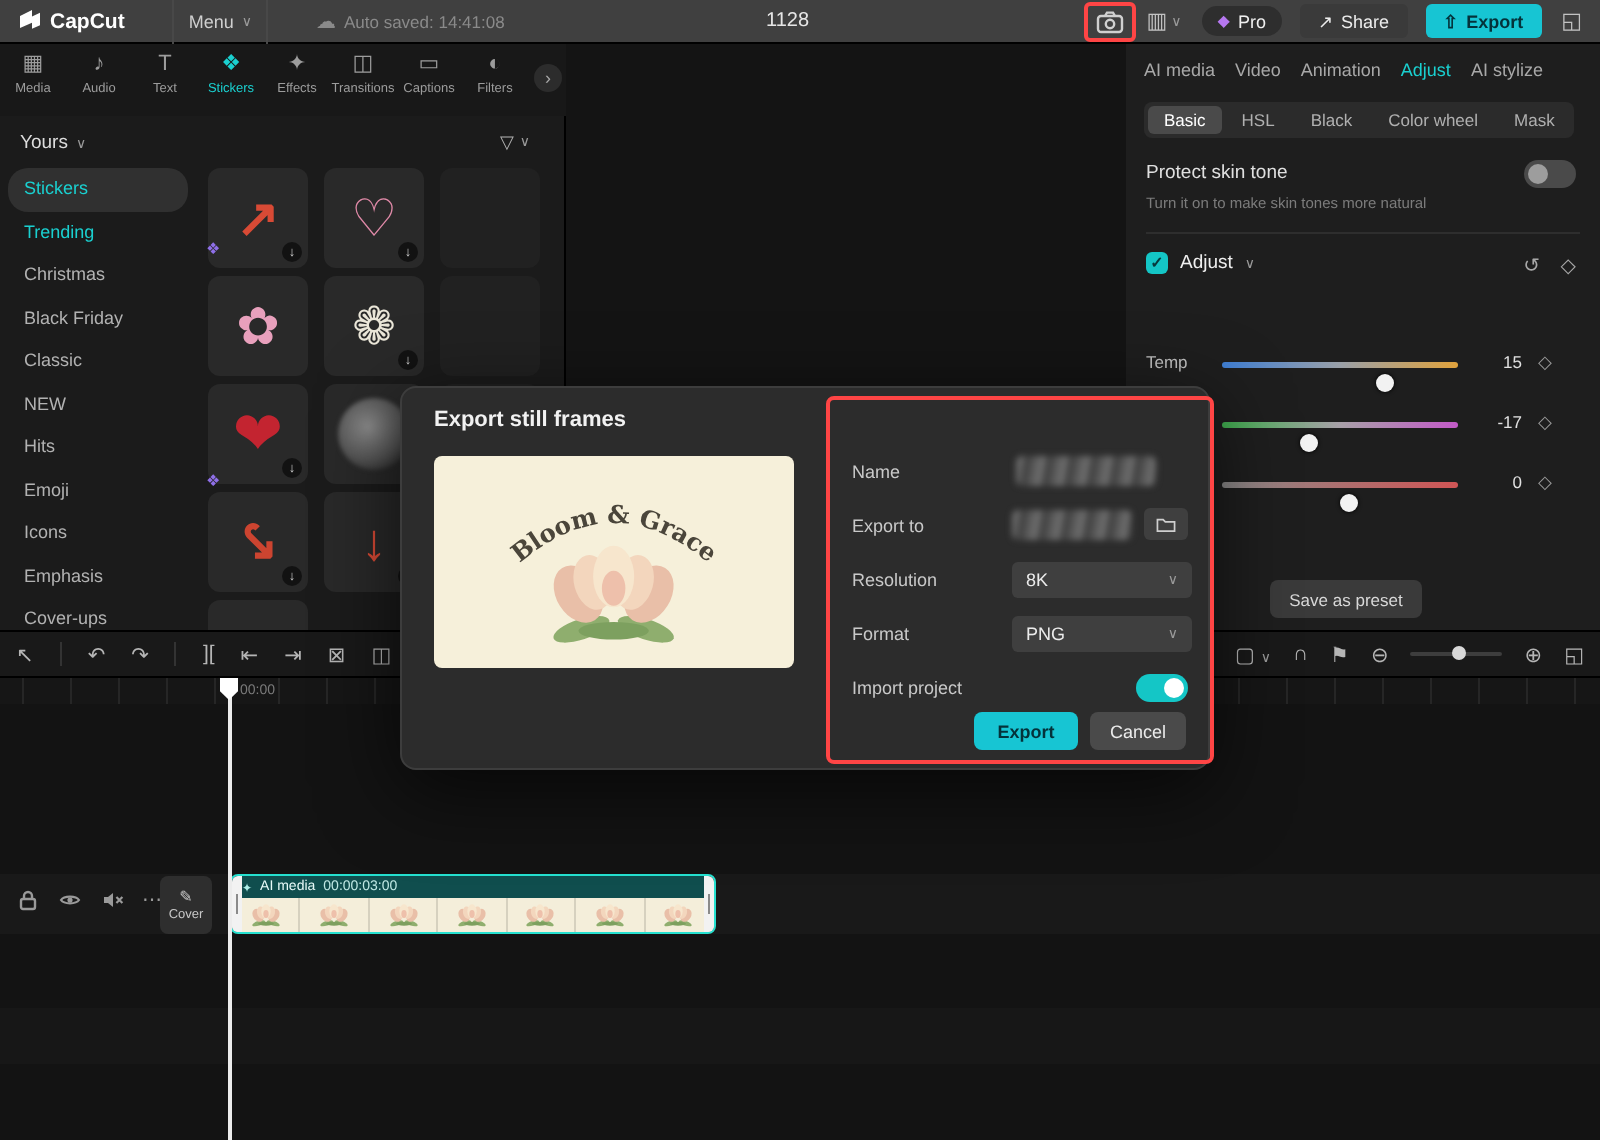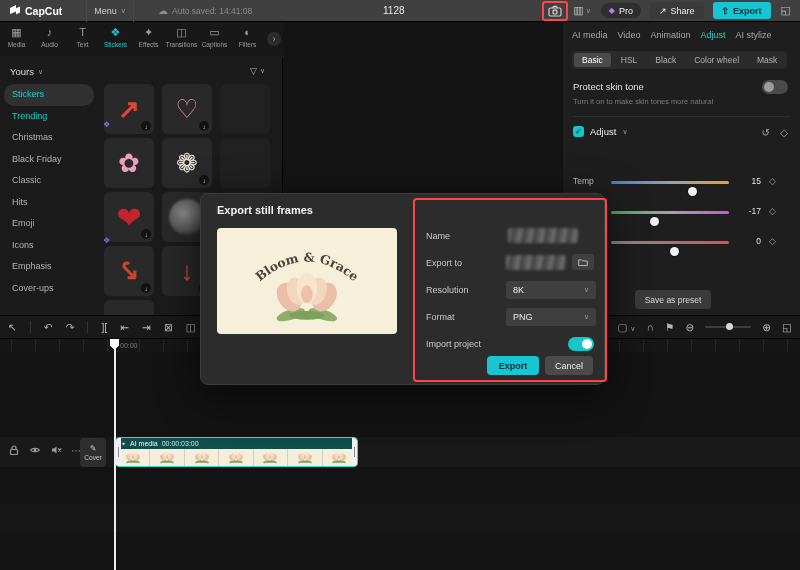--- a/index.html
+++ b/index.html
@@ -272,20 +272,21 @@
       <span style="font-size:9px;">▽</span>
       <span class="chev">∨</span>
     </div>
 
     <div class="cats">
       <div class="cat cat-header">Stickers</div>
       <div class="cat cat-accent">Trending</div>
       <div class="cat">Christmas</div>
       <div class="cat">Black Friday</div>
       <div class="cat">Classic</div>
+      <div class="cat">NEW</div>
       <div class="cat">Hits</div>
       <div class="cat">Emoji</div>
       <div class="cat">Icons</div>
       <div class="cat">Emphasis</div>
       <div class="cat">Cover-ups</div>
 
     </div>
 
     <div class="sgrid">
       <div class="cell">

